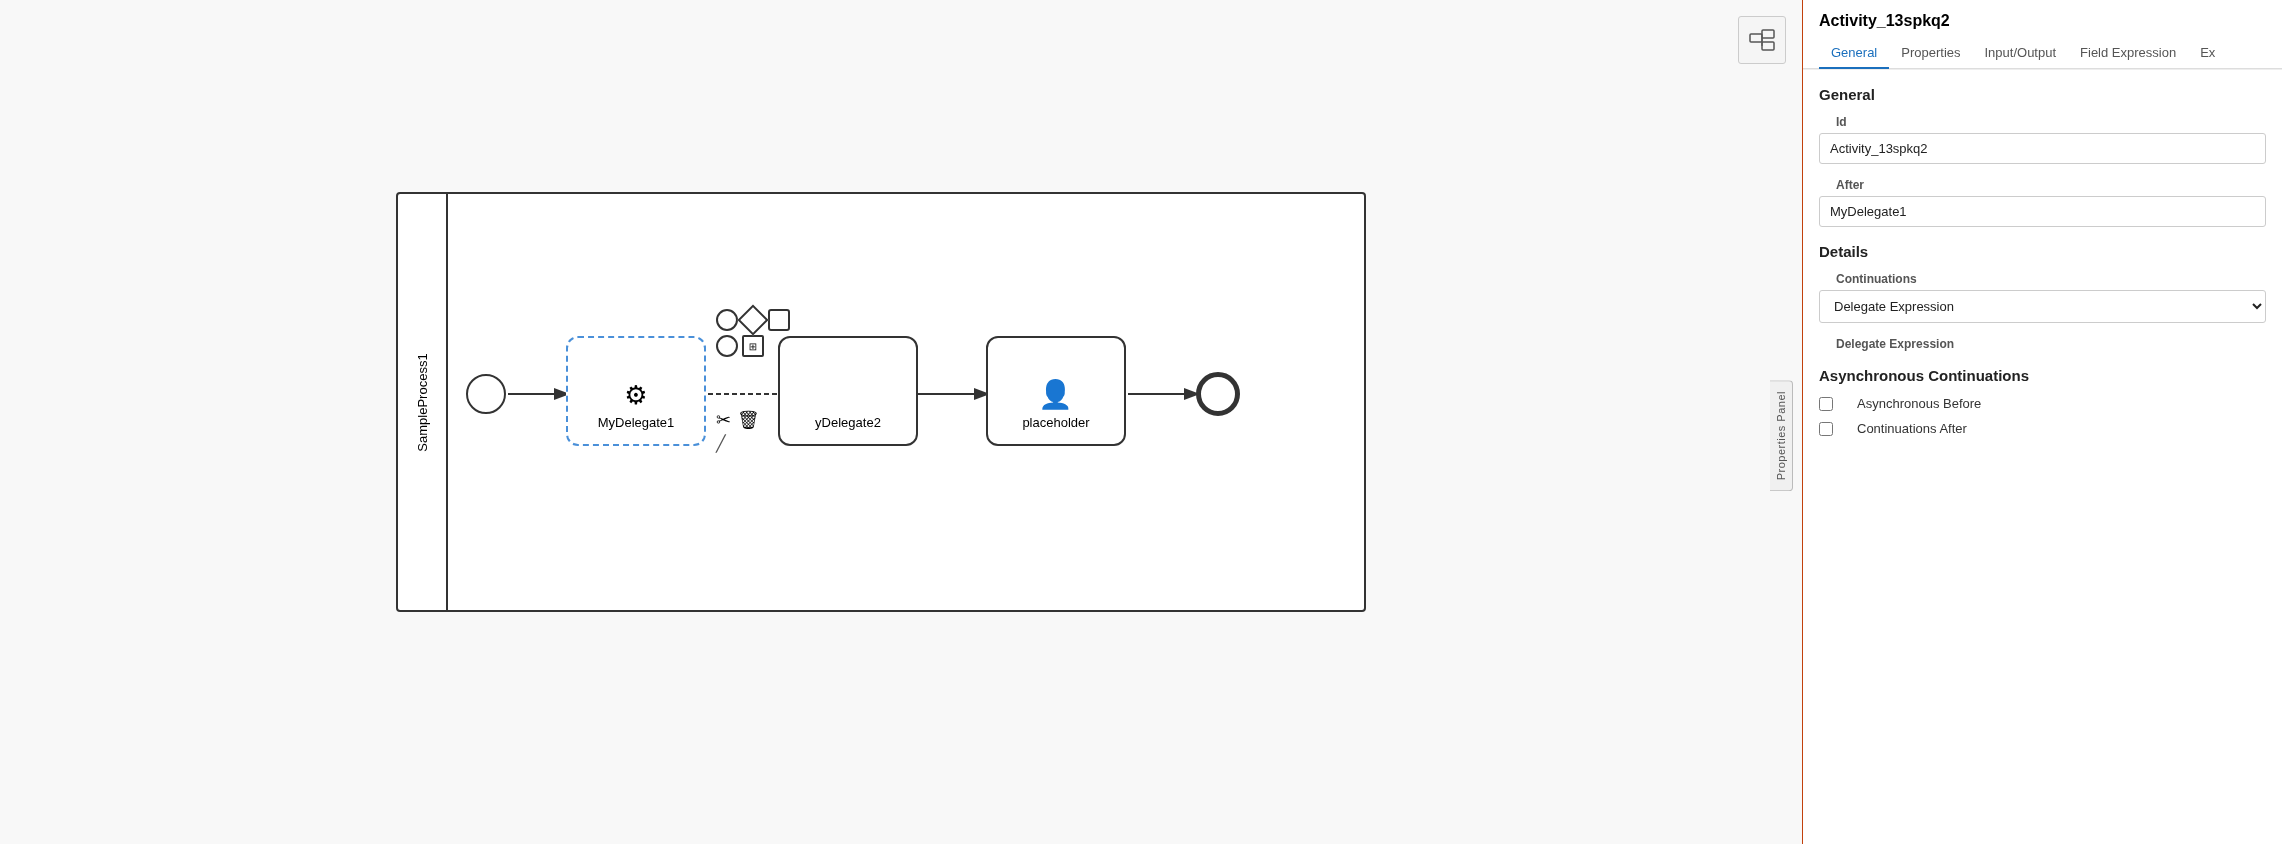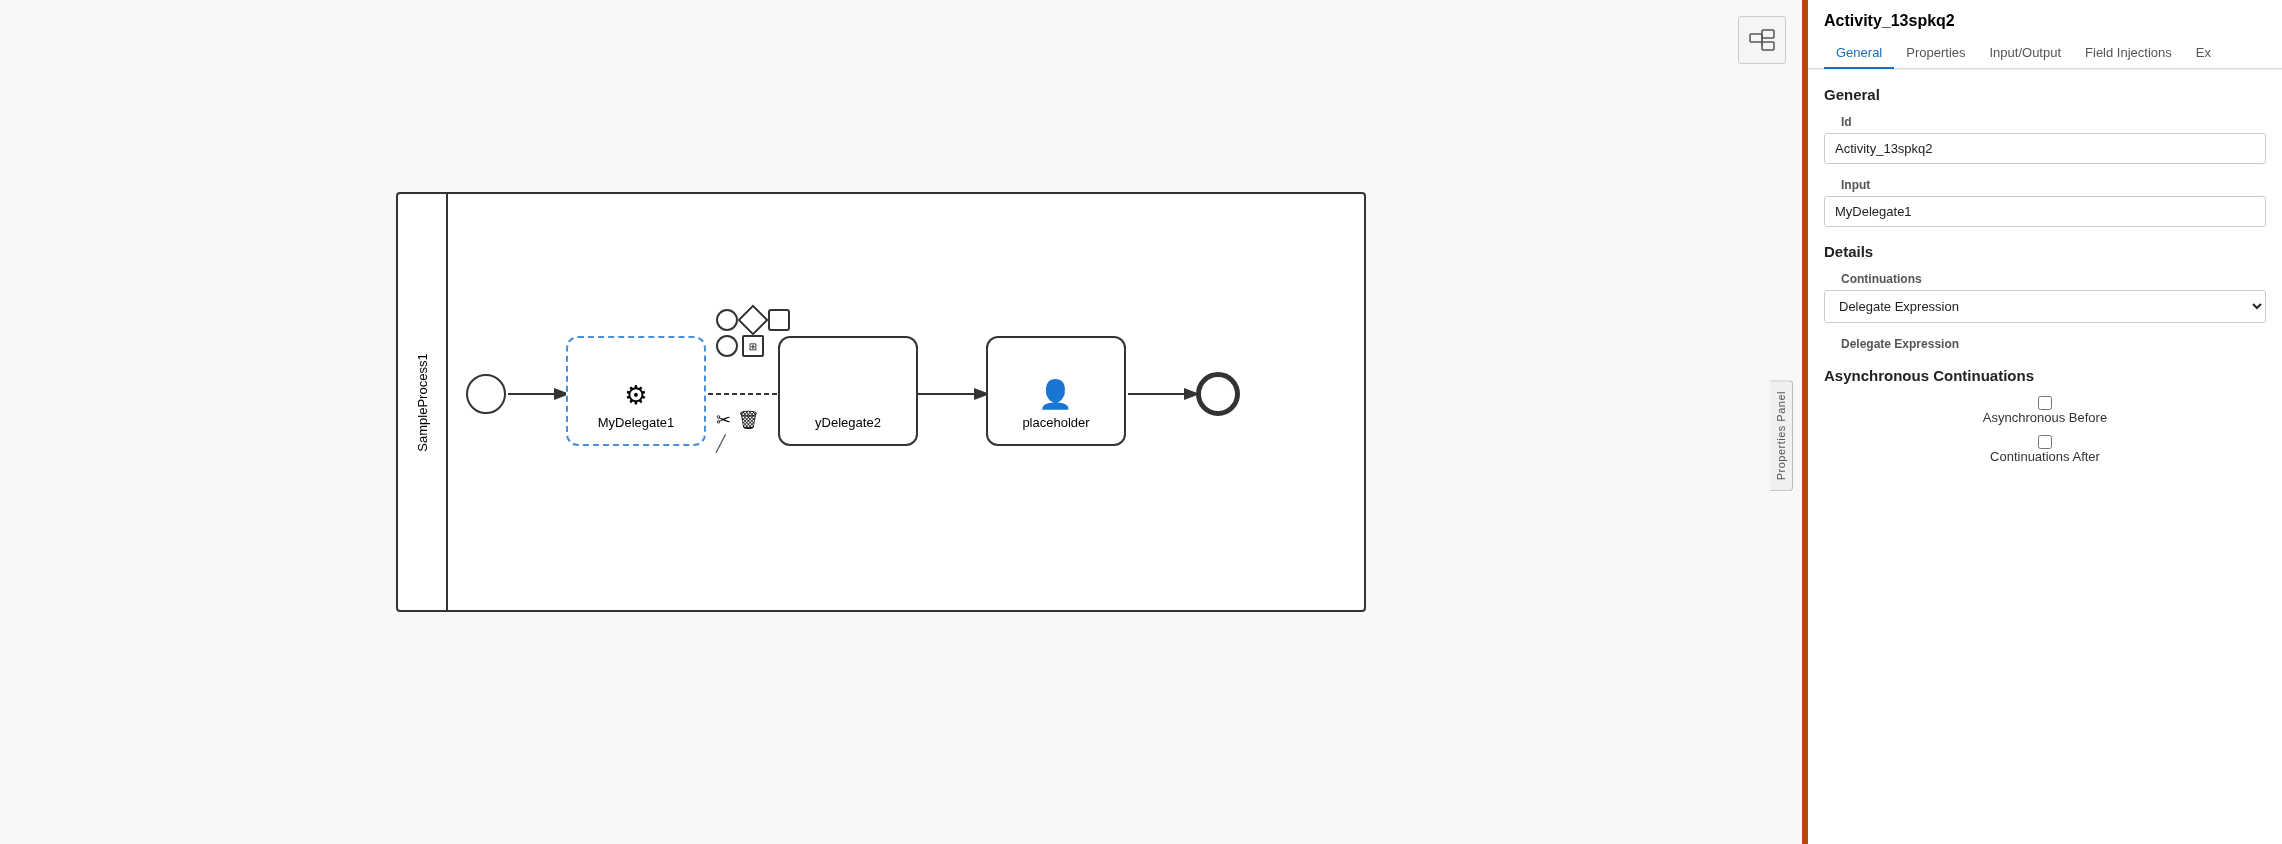--- a/index.html
+++ b/index.html
@@ -114,21 +114,21 @@
     .task-label {
       font-size: 13px;
       text-align: center;
     }
 
     
     .properties-panel {
       width: 480px;
       min-width: 480px;
       background: #fff;
-      border-left: 6px solid #c2410c;
+      border-left: 1px solid #c2410c;
       display: flex;
       flex-direction: column;
       height: 100%;
       overflow-y: auto;
       position: relative;
     }
 
     .panel-header {
       padding: 12px 16px 0 16px;
       border-bottom: 1px solid #eee;
@@ -207,23 +207,22 @@
       appearance: auto;
     }
 
     .section-divider {
       margin: 16px 0 12px 0;
     }
 
     .checkbox-group {
       display: flex;
       align-items: center;
-      gap: 0;
+      gap: 24px;
       margin-bottom: 10px;
-      flex-direction: column;
     }
 
     .checkbox-group input[type="checkbox"] {
       width: 14px;
       height: 14px;
     }
 
     .checkbox-label {
       font-size: 13px;
       color: #333;
@@ -367,36 +366,36 @@
 <div class="panel-wrapper">
   <div class="properties-side-label">Properties Panel</div>
 
   <div class="properties-panel">
     <div class="panel-header">
       <div class="panel-title">Activity_13spkq2</div>
       <div class="panel-tabs">
         <div class="panel-tab active">General</div>
         <div class="panel-tab">Properties</div>
         <div class="panel-tab">Input/Output</div>
-        <div class="panel-tab">Field Injections</div>
+        <div class="panel-tab">Field Expression</div>
         <div class="panel-tab">Ex</div>
       </div>
     </div>
 
     <div class="panel-content">
 
       <div class="section-title">General</div>
 
       <div class="field-group">
         <div class="field-label">Id</div>
         <input class="field-input" type="text" value="Activity_13spkq2" style="">
       </div>
 
       <div class="field-group">
-        <div class="field-label">Input</div>
+        <div class="field-label">After</div>
         <input class="field-input" type="text" value="MyDelegate1" style="">
       </div>
 
       <div class="section-divider"></div>
       <div class="section-title">Details</div>
 
       <div class="field-group">
         <div class="field-label">Continuations</div>
         <select class="field-select">
           <option>Delegate Expression</option>

